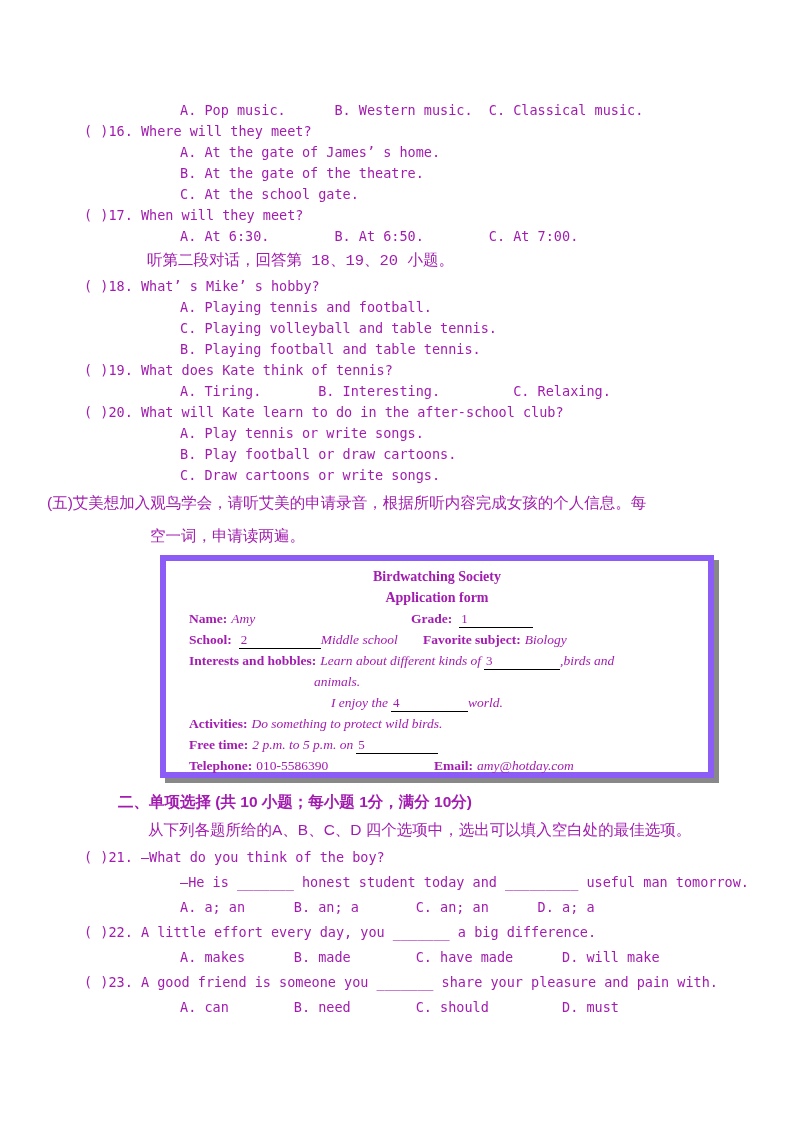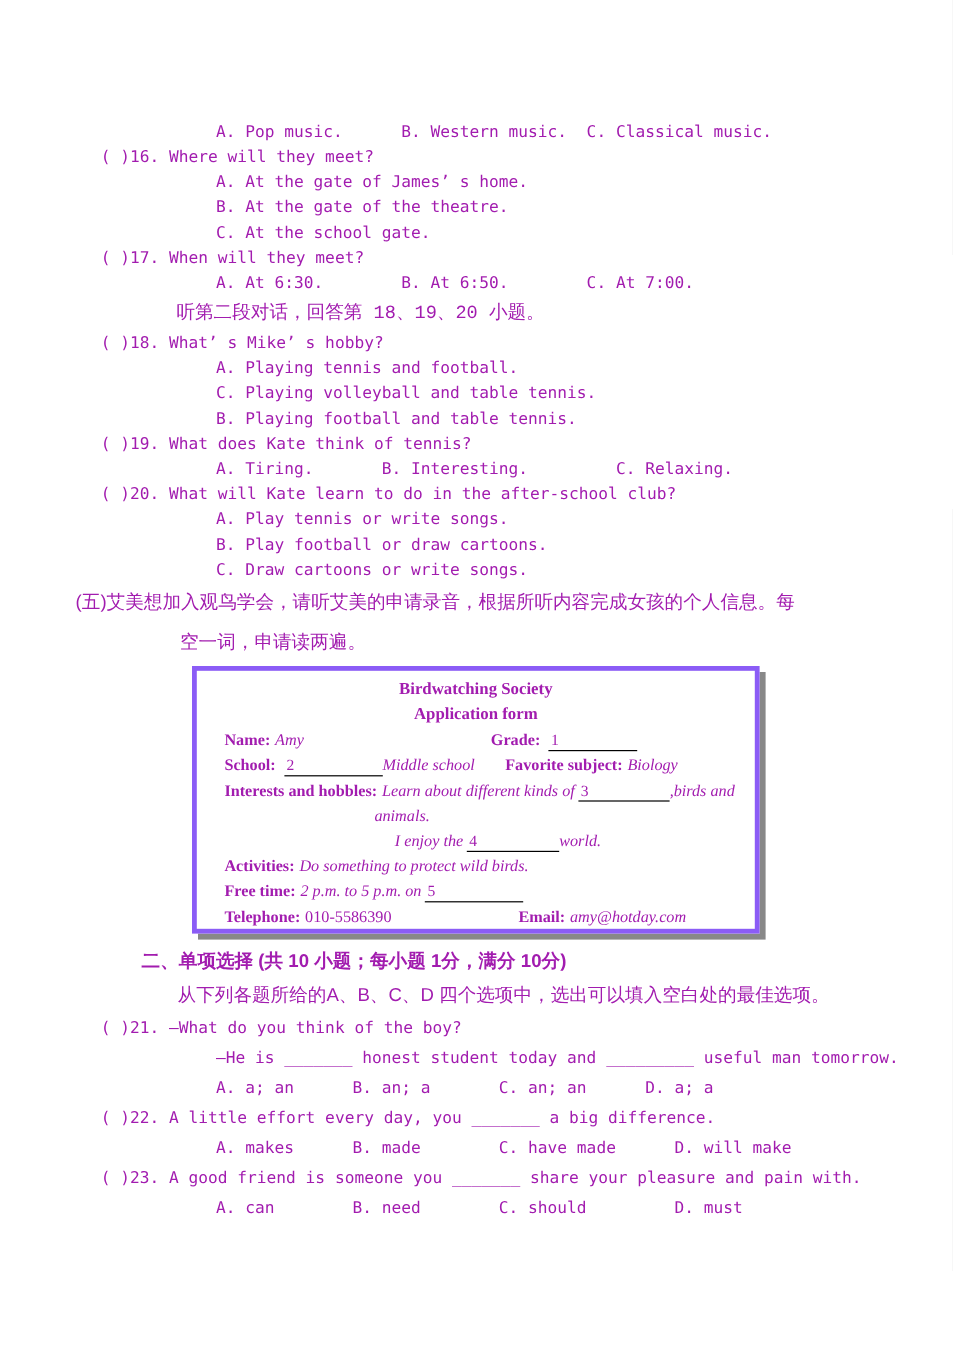--- a/index.html
+++ b/index.html
@@ -8,29 +8,29 @@
     background:#ffffff; color:#a21caf; overflow:hidden;
   }
   
   .en  { font-family:"DejaVu Sans Mono", monospace; font-size:13.5px; line-height:21px; white-space:pre; }
   .en2 { font-family:"DejaVu Sans Mono", monospace; font-size:13.5px; line-height:25px; white-space:pre; }
   .q    { margin-left:84px; }
   .opt  { margin-left:180px; }
   
   .cn { font-family:"Liberation Sans", sans-serif; font-size:15.5px; }
   .cn-listen { margin-left:147px; line-height:29px;font-family:Liberation Mono, monospace; }
-  .p5-1 { margin-left:63px; line-height:33px; }
+  .p5-1 { margin-left:47px; line-height:33px; }
   .p5-2 { margin-left:150px; line-height:33px; }
   .heading { margin-left:118px; margin-top:11px; font-weight:bold; line-height:26px; }
   .instruction { margin-left:148px; line-height:30px; }
   .mt100 { margin-top:100px; }
   
   .formbox {
-    box-sizing:border-box; margin:3px 0 0 160px; width:473px; height:223px;
-    border:4px solid #8b5cf6; box-shadow:5px 5px 0 #888888; background:#fff;
+    box-sizing:border-box; margin:3px 0 0 160px; width:554px; height:223px;
+    border:6px solid #8b5cf6; box-shadow:5px 5px 0 #888888; background:#fff;
     padding:5px 6px 0 23px;
   }
   .f-title { margin-left:-17px; text-align:center; font-family:"Liberation Serif", serif;
              font-weight:bold; font-size:14px; line-height:21px; }
   .f-row { position:relative; font-family:"Liberation Serif", serif; font-size:13.5px;
            line-height:21px; white-space:nowrap; }
   .f-label { font-weight:bold; margin-right:4px; }
   .f-val   { font-style:italic; }
   .f-plain { font-style:normal; }
   .f-col2  { position:absolute; top:0; }

